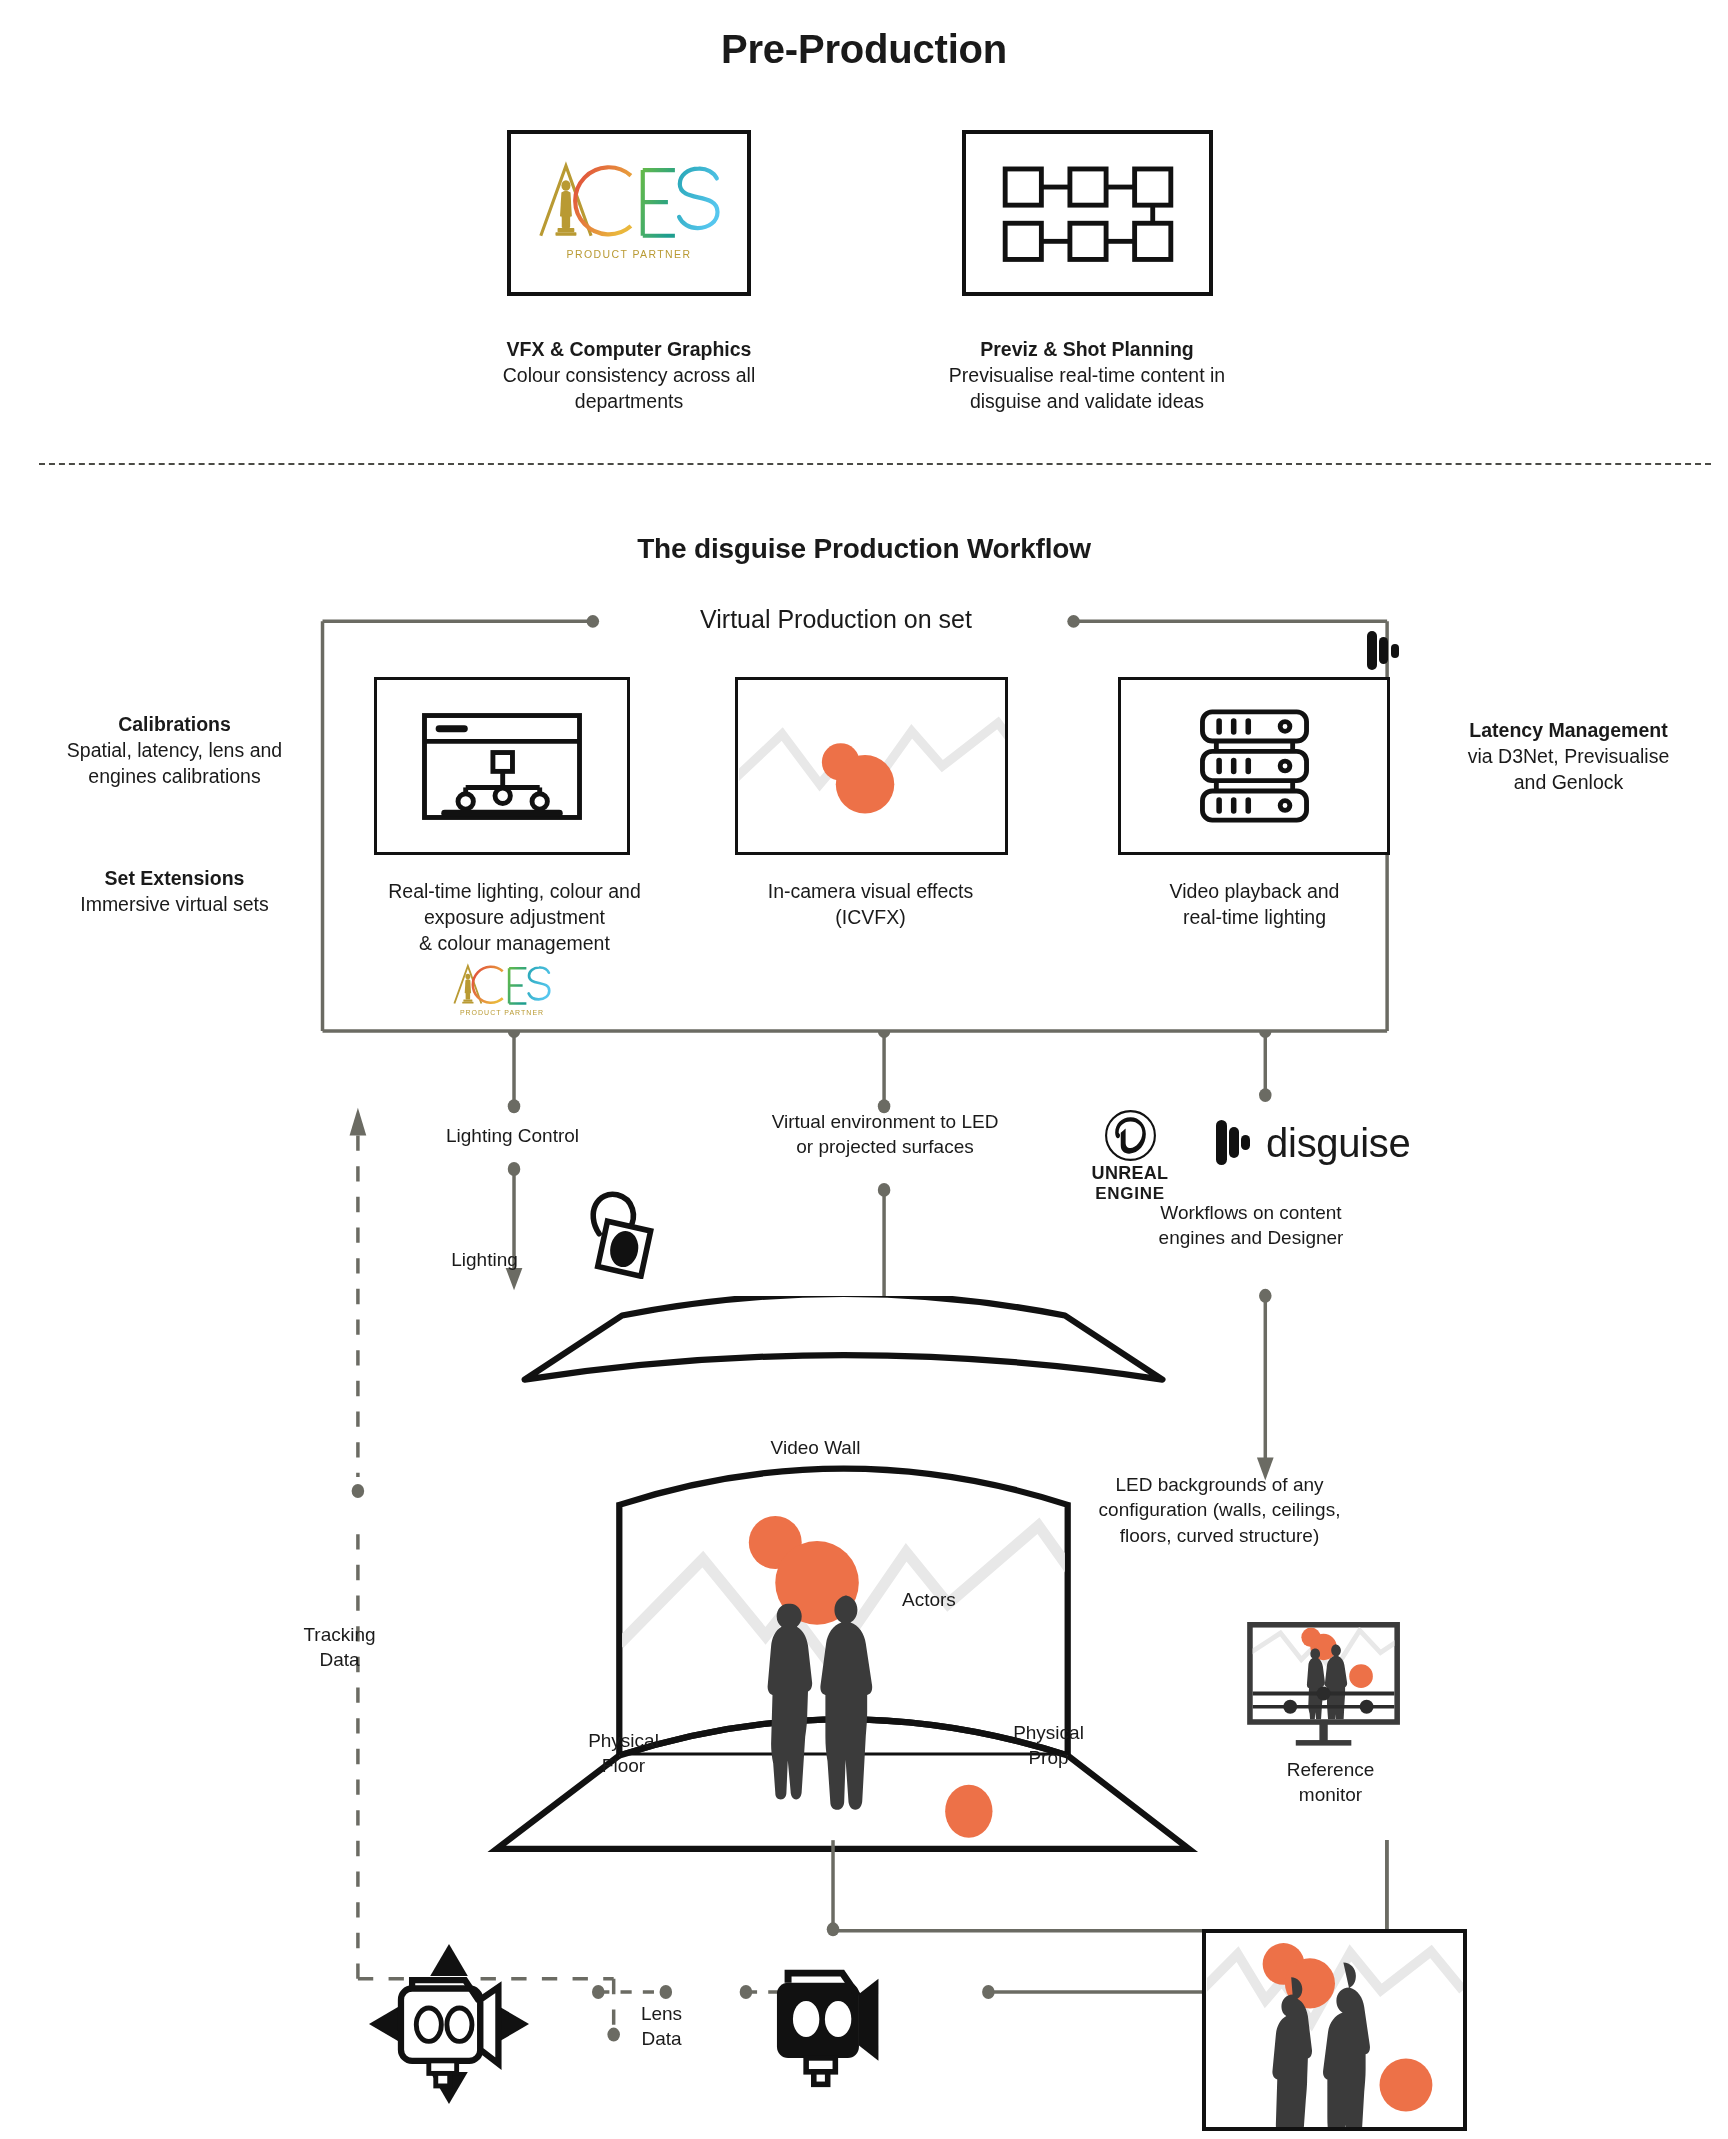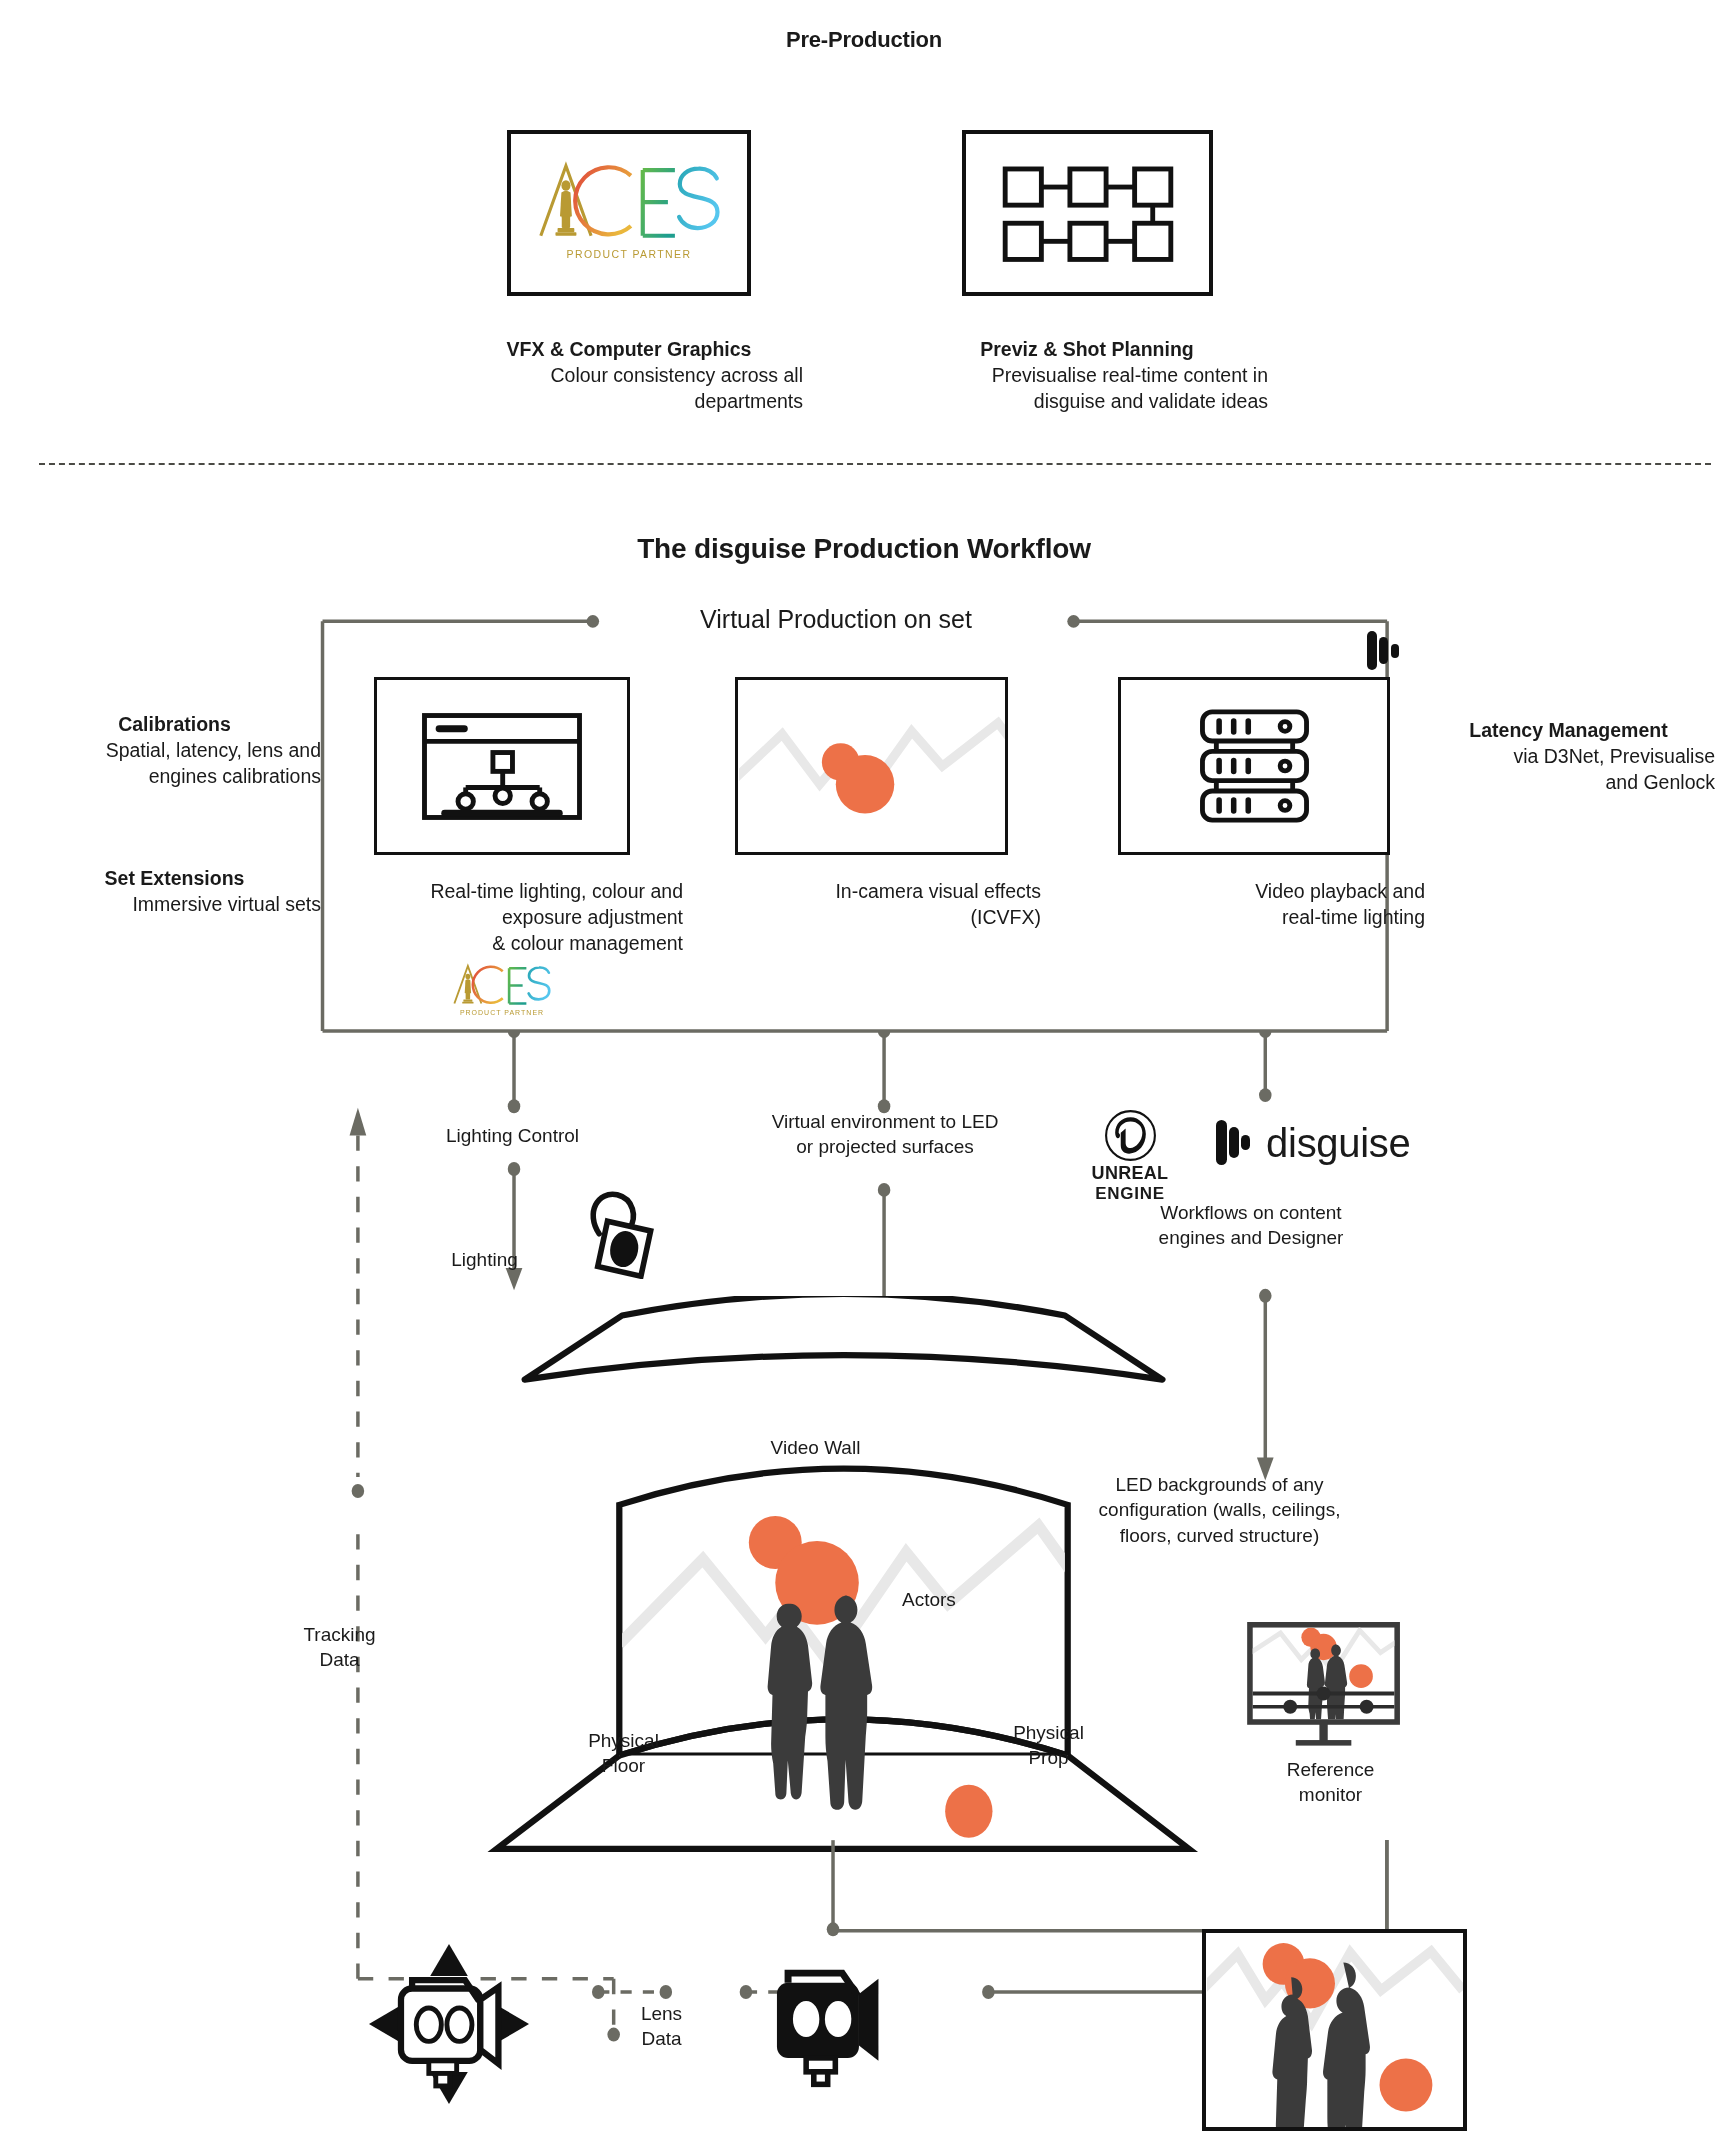--- a/index.html
+++ b/index.html
@@ -8,24 +8,24 @@
     width: 1728px; height: 2140px;
     font-family: "Liberation Sans", sans-serif;
     color: #1a1a1a;
     position: relative;
     overflow: hidden;
   }
   .abs { position: absolute; }
   .ctr { text-align: center; }
 
   
-  .h1 { font-size: 22px; font-weight: bold; letter-spacing: -0.2px; }
+  .h1 { font-size: 40px; font-weight: bold; letter-spacing: -0.2px; }
   .h2 { font-size: 28px; font-weight: bold; letter-spacing: -0.2px; }
   .cap-b { font-size: 19.5px; font-weight: bold; line-height: 1.33; }
-  .cap { font-size: 19.5px; font-weight: normal; line-height: 1.33; text-align: right; }
+  .cap { font-size: 19.5px; font-weight: normal; line-height: 1.33; }
   .lbl { font-size: 19px; font-weight: normal; line-height: 1.34; }
   .sec-title { font-size: 25px; font-weight: normal; }
 
   
   .framebox {
     border: 4.9px solid #111;
     background: #fff;
     display: flex; align-items: center; justify-content: center;
   }
   .framebox-thin { border-width: 3.5px; }

